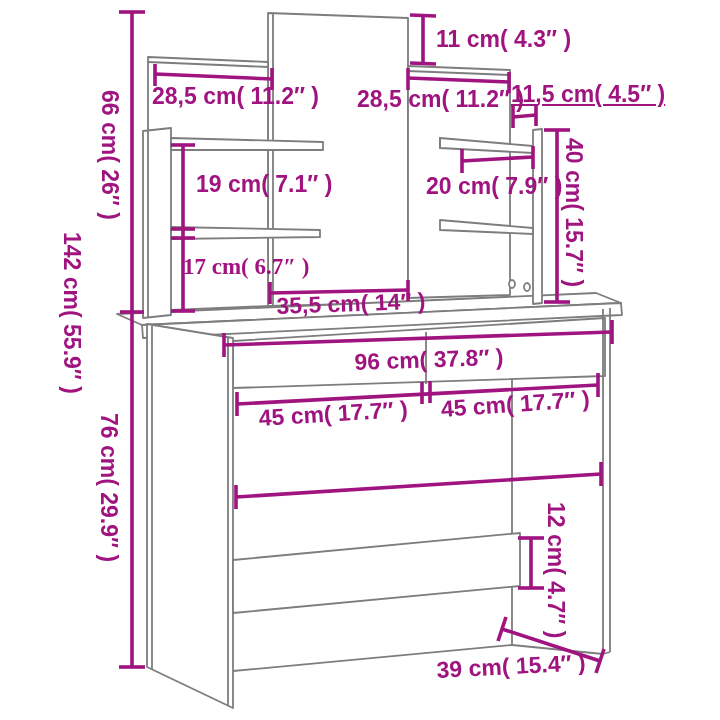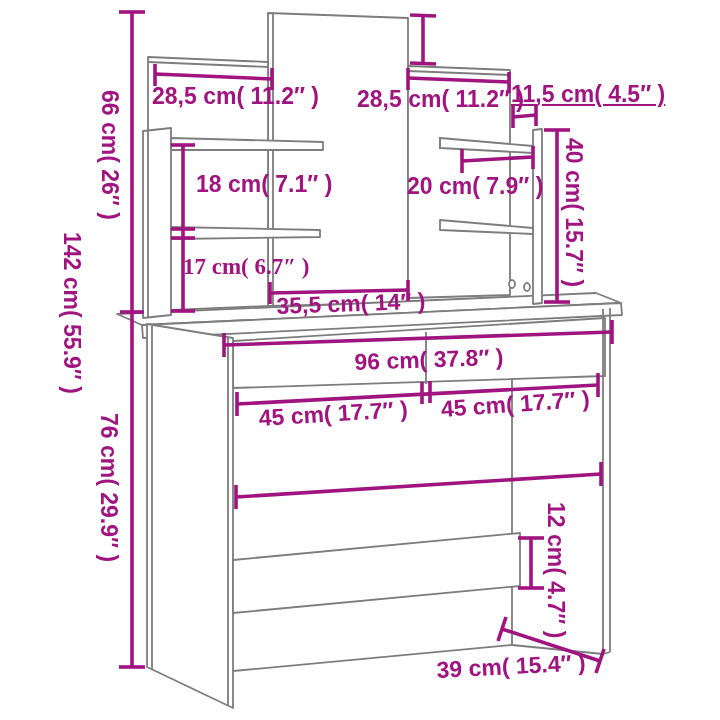--- a/index.html
+++ b/index.html
@@ -186,25 +186,26 @@
       </g>
 
       <g>
         <path d="M502,629 L600,661"></path>
         <path d="M506,617 L498,641"></path>
         <path d="M604,649 L596,673"></path>
       </g>
     </g>
   </svg>
 
+  <div class="dim" style="left:436px;top:27px;">11 cm( 4.3″ )</div>
   <div class="dim" style="left:152px;top:84px;">28,5 cm( 11.2″ )</div>
   <div class="dim" style="left:357px;top:87px;">28,5 cm( 11.2″ )</div>
   <div class="dim" style="left:511px;top:82px;text-decoration:underline;">11,5 cm( 4.5″ )</div>
-  <div class="dim" style="left:196px;top:172px;">18 cm( 7.1″ )</div>
-  <div class="dim" style="left:407px;top:174px;">20 cm( 7.9″ )</div>
+  <div class="dim" style="left:196px;top:172px;">19 cm( 7.1″ )</div>
+  <div class="dim" style="left:407px;top:174px;padding-left:19px;">20 cm( 7.9″ )</div>
   <div class="dim" style="left:183px;top:255px;font-family:Liberation Serif, serif;">17 cm( 6.7″ )</div>
   <div class="dim" style="left:276px;top:294px;transform:rotate(-2deg);">35,5 cm( 14″ )</div>
   <div class="dim" style="left:354px;top:350px;transform:rotate(-2deg);">96 cm( 37.8″ )</div>
   <div class="dim" style="left:258px;top:406px;transform:rotate(-3.5deg);">45 cm( 17.7″ )</div>
   <div class="dim" style="left:440px;top:397px;transform:rotate(-4deg);">45 cm( 17.7″ )</div>
   <div class="dim" style="left:436px;top:658px;transform:rotate(-3deg);">39 cm( 15.4″ )</div>
 
   <div class="dim dim-v" style="left:98px;top:90px;">66 cm( 26″ )</div>
   <div class="dim dim-v" style="left:60px;top:232px;">142 cm( 55.9″ )</div>
   <div class="dim dim-v" style="left:97px;top:413px;">76 cm( 29.9″ )</div>

